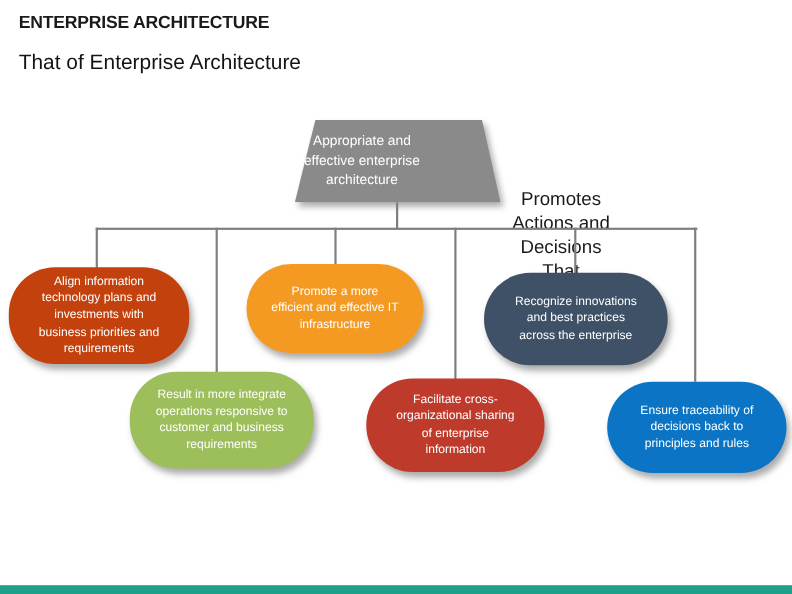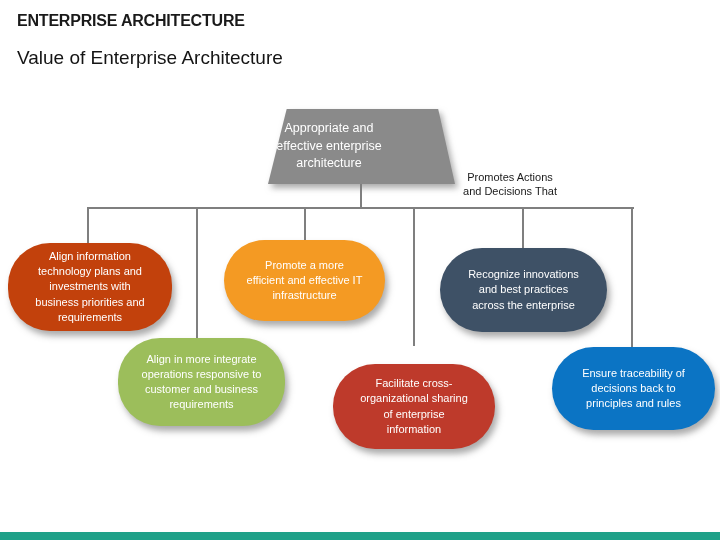--- a/index.html
+++ b/index.html
@@ -24,21 +24,21 @@
     clip-path:polygon(10% 0%, 91% 0%, 100% 100%, 0% 100%);
     display:flex; align-items:center; 
     background:#8A8A8A;
   }
   .trapezoid span {
     width:122px; text-align:center; color:#ffffff;
     font-size:12.5px; line-height:1.4;
   }
   .annotation {
     position:absolute; left:460px; top:170px; width:100px;
-    font-size:11px; line-height:1.3; text-align:center; color:#1a1a1a;
+    font-size:17px; line-height:1.3; text-align:center; color:#1a1a1a;
   }
   .vline { position:absolute; width:2px; background:#7F7F7F; }
   .hline { position:absolute; height:2px; background:#7F7F7F; }
   .l-trunk { left:360px; top:184px; height:24px; }
   .l-main  { left:87px;  top:207px; width:547px; }
   .l-d1 { left:87px;  top:207px; height:38px; }
   .l-d2 { left:196px; top:207px; height:133px; }
   .l-d3 { left:304px; top:207px; height:35px; }
   .l-d4 { left:413px; top:207px; height:139px; }
   .l-d5 { left:522px; top:207px; height:43px; }
@@ -46,34 +46,34 @@
   .bubble {
     position:absolute; box-sizing:border-box; border-radius:42px;
     display:flex; align-items:center; justify-content:center;
     text-align:center; color:#ffffff; font-size:11px; line-height:1.38;
     box-shadow:3px 5px 6px rgba(90,90,90,0.5);
   }
   .b1 { left:8px;   top:243px; width:164px; height:88px; padding:0 24px; }
   .b2 { left:224px; top:240px; width:161px; height:81px; padding:0 22px; }
   .b3 { left:440px; top:248px; width:167px; height:84px; padding:0 26px; }
   .b4 { left:118px; top:338px; width:167px; height:88px; padding:0 21px; }
-  .b5 { left:333px; top:344px; width:162px; height:85px; padding:0 25px;margin-top:20px; }
+  .b5 { left:333px; top:344px; width:162px; height:85px; padding:0 25px; }
   .b6 { left:552px; top:347px; width:163px; height:83px; padding:0 25px; }
   .bottom-bar {
     position:absolute; left:0; top:532px; width:720px; height:8px;
     background:#1FA189;
   }
 </style>
 </head>
 <body>
 
 <div class="slide">
 
   <h1 class="title">ENTERPRISE ARCHITECTURE</h1>
-  <h2 class="subtitle">Value of Enterprise Architecture</h2>
+  <h2 class="subtitle">That of Enterprise Architecture</h2>
 
   <div class="trap-wrap">
     <div class="trapezoid" style="background: rgb(138, 138, 138);">
       <span>Appropriate and effective enterprise architecture</span>
     </div>
   </div>
 
   <div class="annotation">Promotes Actions and Decisions That</div>
 
   <div class="vline l-trunk" style="background: rgb(127, 127, 127);"></div>
@@ -84,21 +84,21 @@
   <div class="vline l-d4" style="background: rgb(127, 127, 127);"></div>
   <div class="vline l-d5" style="background: rgb(127, 127, 127);"></div>
   <div class="vline l-d6" style="background: rgb(127, 127, 127);"></div>
 
   <div class="bubble b1" style="background: #c2410c;">Align information technology plans and investments with business priorities and requirements</div>
 
   <div class="bubble b3" style="background: rgb(62, 81, 102);">Recognize innovations and best practices across the enterprise</div>
 
   <div class="bubble b2" style="background: rgb(244, 154, 35);">Promote a more efficient and effective IT infrastructure</div>
 
-  <div class="bubble b4" style="background: rgb(156, 190, 91);">Align in more integrate operations responsive to customer and business requirements</div>
+  <div class="bubble b4" style="background: rgb(156, 190, 91);">Result in more integrate operations responsive to customer and business requirements</div>
 
   <div class="bubble b5" style="background: rgb(190, 58, 43);">Facilitate cross-organizational sharing of enterprise information</div>
 
   <div class="bubble b6" style="background: rgb(11, 116, 196);">Ensure traceability of decisions back to principles and rules</div>
 
   <div class="bottom-bar" style="background: rgb(31, 161, 137);"></div>
 
 </div>
 
 </body></html>

